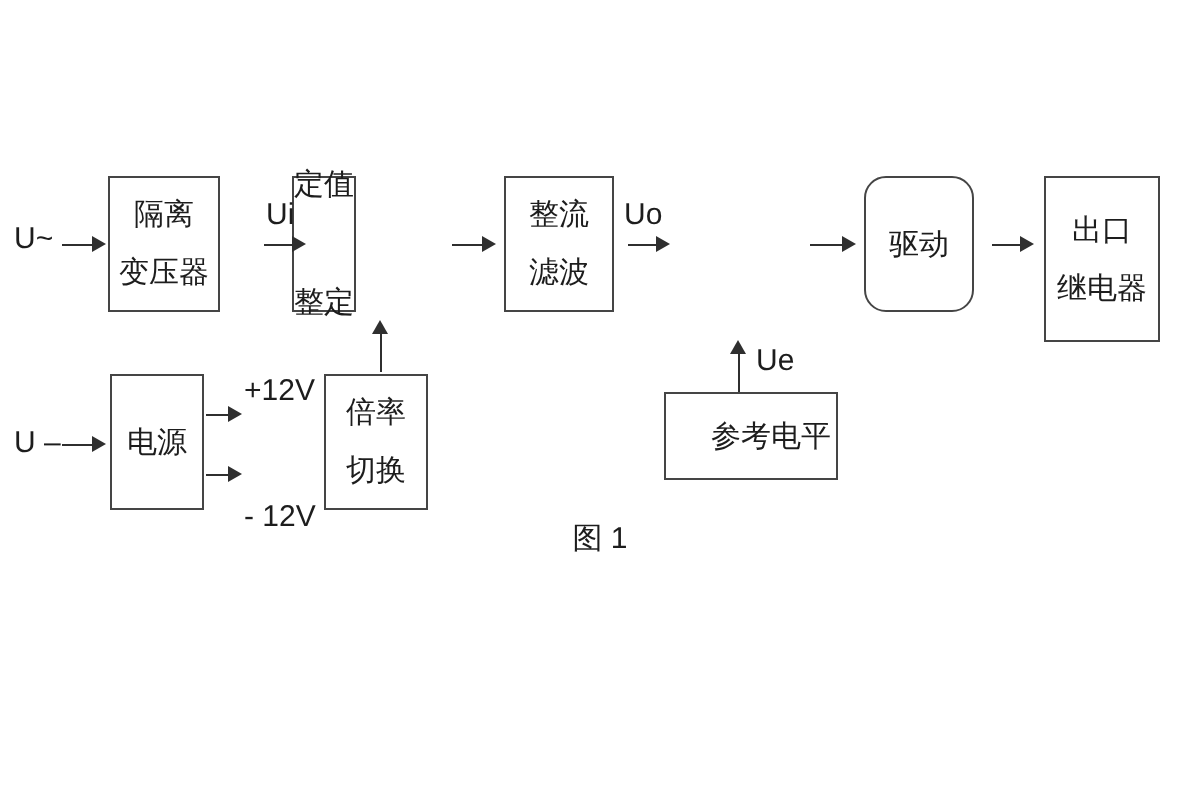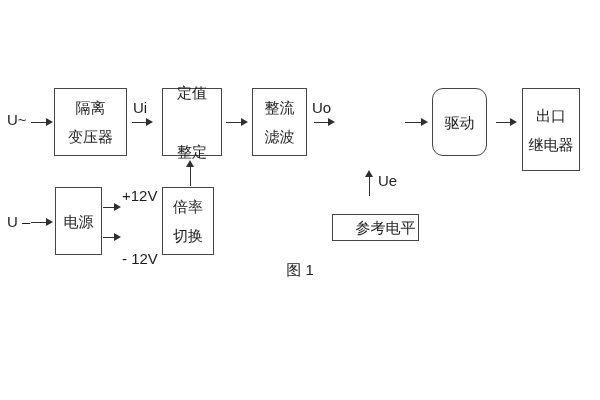--- a/index.html
+++ b/index.html
@@ -51,26 +51,26 @@
   .arr-u .ah{position:absolute;top:0;left:0;width:0;height:0;
     border-bottom:7px solid var(--line);
     border-left:4.5px solid transparent;
     border-right:4.5px solid transparent;}
 </style>
 </head>
 <body>
 
 <div id="canvas">
 
-  <div class="box" style="left:54px;top:88px;width:73px;height:68px;">
+  <div class="box" style="left:54px;top:88px;width:56px;height:68px;">
     <span>隔离</span>
     <span>变压器</span>
   </div>
 
-  <div class="box" style="left:162px;top:88px;width:60px;height:68px;gap:44px;">
+  <div class="box" style="left:146px;top:88px;width:32px;height:68px;gap:44px;">
     <span>定值</span>
     <span>整定</span>
   </div>
 
   <div class="box" style="left:252px;top:88px;width:55px;height:68px;">
     <span>整流</span>
     <span>滤波</span>
   </div>
 
 
@@ -85,21 +85,21 @@
 
   <div class="box" style="left:55px;top:187px;width:47px;height:68px;">
     <span>电源</span>
   </div>
 
   <div class="box" style="left:162px;top:187px;width:52px;height:68px;">
     <span>倍率</span>
     <span>切换</span>
   </div>
 
-  <div class="box" style="left:332px;top:214px;width:87px;height:27px;padding-left:20px;">
+  <div class="box" style="left:332px;top:196px;width:87px;height:44px;padding-left:20px;">
     <span>参考电平</span>
   </div>
 
   <span class="lbl" style="left:7px;top:112px;">U~</span>
 
   <span class="lbl" style="left:7px;top:214px;">U –</span>
 
   <span class="lbl" style="left:133px;top:100px;">Ui</span>
 
   <span class="lbl" style="left:312px;top:100px;">Uo</span>

